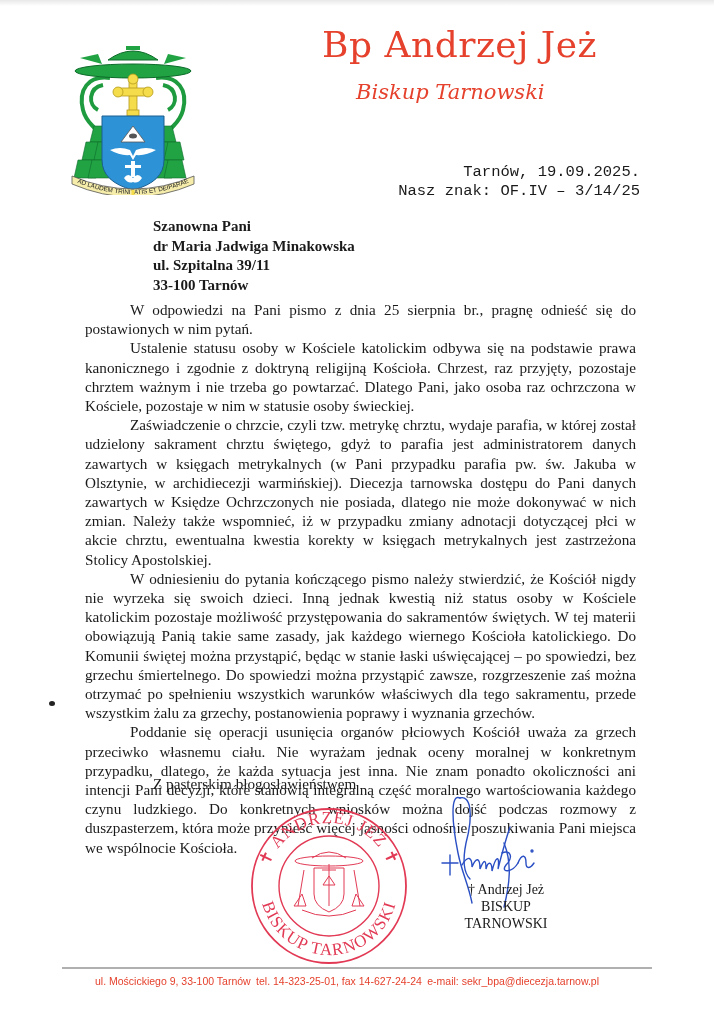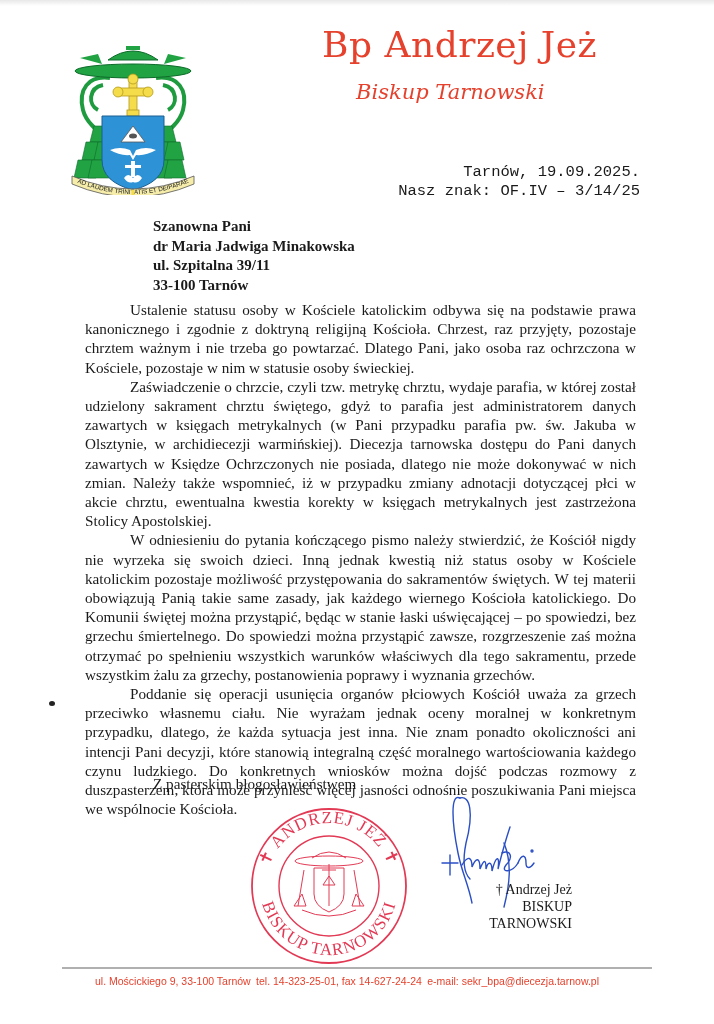--- a/index.html
+++ b/index.html
@@ -12,21 +12,21 @@
                 font-size: 36px; color: #e5412c; letter-spacing: 0.5px; white-space: nowrap; }
   .head-sub { position: absolute; left: 356px; top: 80px; font-family: "DejaVu Serif", serif;
               font-style: italic; font-size: 21px; color: #e5412c; white-space: nowrap; }
   .meta { position: absolute; right: 74px; top: 163px; text-align: right; font-size: 15.5px; line-height: 19px; font-family: Liberation Mono, monospace; }
   .recipient { position: absolute; left: 129px; top: 217px; font-weight: bold; font-size: 15px; line-height: 19.5px; margin-left: 24px; }
   .body { position: absolute; left: 85px; top: 300px; width: 551px; font-size: 15.2px; line-height: 19.2px; }
   .body p { margin: 0; text-align: justify; text-indent: 45px; }
   .closing { position: absolute; left: 129px; top: 775px; font-size: 15.2px; margin-left: 24px; }
   .seal { position: absolute; left: 244px; top: 806px; width: 170px; height: 160px; }
   .signature { position: absolute; left: 440px; top: 783px; width: 160px; height: 130px; }
-  .sign-name { position: absolute; left: 440px; top: 881px; width: 132px; text-align: right; font-size: 14px; line-height: 17px; }
+  .sign-name { position: absolute; left: 440px; top: 881px; width: 132px; text-align: center; font-size: 14px; line-height: 17px; }
   .footer-rule { position: absolute; left: 62px; top: 967px; width: 590px; height: 2px; background: #b0b0b0; }
   .footer { position: absolute; left: 95px; top: 975px; width: 504px; font-family: "Liberation Sans", sans-serif;
             font-size: 10.5px; color: #e5412c; display: flex; justify-content: space-between; }
   .stray-mark { position: absolute; left: 49px; top: 701px; width: 6px; height: 5px; border-radius: 50%; background: #222; }
 </style>
 </head>
 <body>
 
 <div class="top-edge"></div>
 
@@ -91,20 +91,21 @@
 </div>
 
 <div class="recipient">
   <div>Szanowna Pani</div>
   <div>dr Maria Jadwiga Minakowska</div>
   <div>ul. Szpitalna 39/11</div>
   <div>33-100 Tarnów</div>
 </div>
 
 <div class="body">
+  <p>W odpowiedzi na Pani pismo z dnia 25 sierpnia br., pragnę odnieść się do postawionych w nim pytań.</p>
   <p>Ustalenie statusu osoby w Kościele katolickim odbywa się na podstawie prawa kanonicznego i zgodnie z doktryną religijną Kościoła. Chrzest, raz przyjęty, pozostaje chrztem ważnym i nie trzeba go powtarzać. Dlatego Pani, jako osoba raz ochrzczona w Kościele, pozostaje w nim w statusie osoby świeckiej.</p>
   <p>Zaświadczenie o chrzcie, czyli tzw. metrykę chrztu, wydaje parafia, w której został udzielony sakrament chrztu świętego, gdyż to parafia jest administratorem danych zawartych w księgach metrykalnych (w Pani przypadku parafia pw. św. Jakuba w Olsztynie, w archidiecezji warmińskiej). Diecezja tarnowska dostępu do Pani danych zawartych w Księdze Ochrzczonych nie posiada, dlatego nie może dokonywać w nich zmian. Należy także wspomnieć, iż w przypadku zmiany adnotacji dotyczącej płci w akcie chrztu, ewentualna kwestia korekty w księgach metrykalnych jest zastrzeżona Stolicy Apostolskiej.</p>
   <p>W odniesieniu do pytania kończącego pismo należy stwierdzić, że Kościół nigdy nie wyrzeka się swoich dzieci. Inną jednak kwestią niż status osoby w Kościele katolickim pozostaje możliwość przystępowania do sakramentów świętych. W tej materii obowiązują Panią takie same zasady, jak każdego wiernego Kościoła katolickiego. Do Komunii świętej można przystąpić, będąc w stanie łaski uświęcającej – po spowiedzi, bez grzechu śmiertelnego. Do spowiedzi można przystąpić zawsze, rozgrzeszenie zaś można otrzymać po spełnieniu wszystkich warunków właściwych dla tego sakramentu, przede wszystkim żalu za grzechy, postanowienia poprawy i wyznania grzechów.</p>
   <p>Poddanie się operacji usunięcia organów płciowych Kościół uważa za grzech przeciwko własnemu ciału. Nie wyrażam jednak oceny moralnej w konkretnym przypadku, dlatego, że każda sytuacja jest inna. Nie znam ponadto okoliczności ani intencji Pani decyzji, które stanowią integralną część moralnego wartościowania każdego czynu ludzkiego. Do konkretnych wniosków można dojść podczas rozmowy z duszpasterzem, która może przynieść więcej jasności odnośnie poszukiwania Pani miejsca we wspólnocie Kościoła.</p>
 </div>
 
 <div class="stray-mark"></div>
 
 <div class="closing">Z pasterskim błogosławieństwem</div>
 

